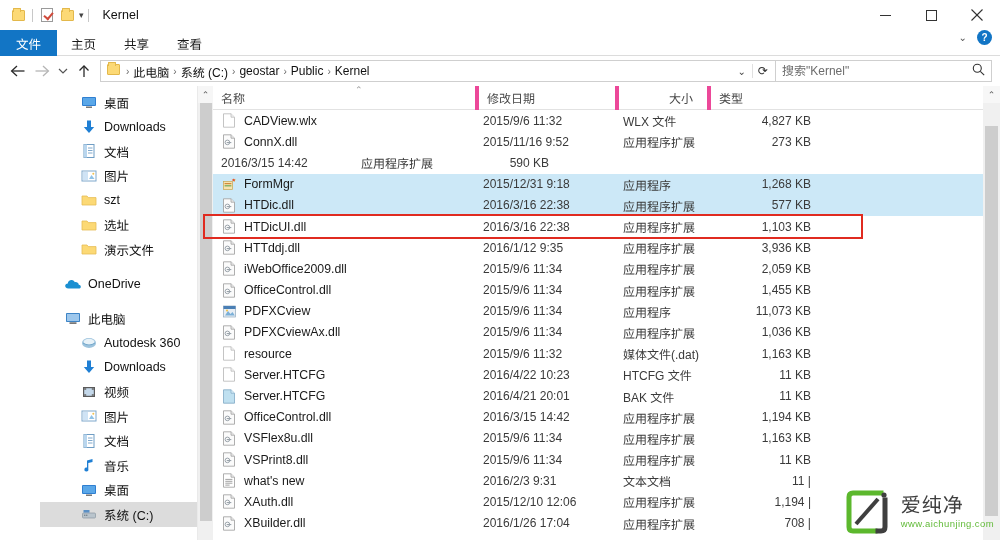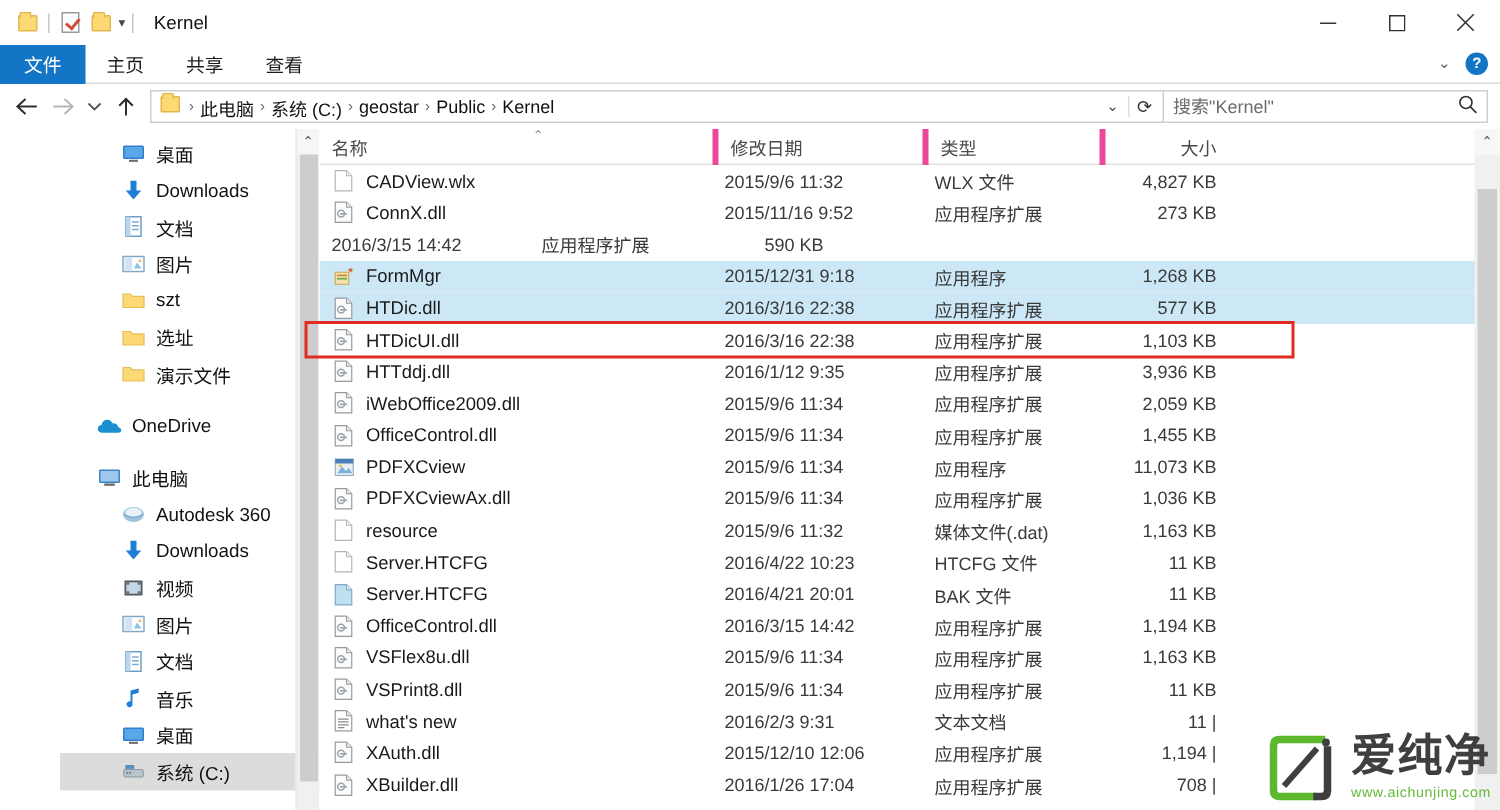--- a/index.html
+++ b/index.html
@@ -40,21 +40,21 @@
   }
   .qat-caret { font-size:9px; color:#444; margin-left:2px; }
   .title-text { margin-left:10px; font-size:12.5px; color:#111; }
 
   .wincontrols { margin-left:auto; display:flex; height:30px; }
   .wc { width:46px; height:30px; display:flex; align-items:center; justify-content:center; }
   .wc svg { display:block; }
 
   
   .ribbon {
-    height:26px; display:flex; align-items:center; background:#fff;
+    height:26px; display:flex; align-items:flex-start; background:#fff;
     border-bottom:1px solid #dcdcdc; flex:0 0 26px; position:relative;
   }
   .tab {
     display:flex; align-items:center; padding:0 14px; font-size:12.5px; color:#1a1a1a;
     height:26px;
   }
   .tab.file { background:#1275c5; color:#fff; padding:0 16px; }
   .ribbon-right { margin-left:auto; display:flex; align-items:center; padding-right:8px; gap:10px; }
   .chev-down { font-size:10px; color:#555; }
   .help-ico {
@@ -155,21 +155,21 @@
   .redbox {
     position:absolute; border:2px solid #e02b20; pointer-events:none; z-index:40;
   }
 
   
   .watermark {
     position:absolute; right:6px; bottom:4px; display:flex; align-items:center; z-index:50;
   }
   .wm-logo { width:48px; height:48px; position:relative; flex:0 0 48px; }
   .wm-text { margin-left:8px; display:flex; flex-direction:column; justify-content:center; }
-  .wm-cn { font-size:30px; font-weight:bold; color:#3f3f3f; letter-spacing:1px; line-height:1; }
+  .wm-cn { font-size:20px; font-weight:normal; color:#3f3f3f; letter-spacing:1px; line-height:1; }
   .wm-url { font-size:9.5px; color:#63bb3a; letter-spacing:.4px; margin-top:3px; }
 </style>
 </head>
 <body>
 
 <div class="window">
 
   <div class="titlebar">
     <div class="qat">
       <div class="qat-ico">
@@ -462,22 +462,22 @@
       <div class="sb-scroll">
         <div class="sb-up">⌃</div>
         <div class="sb-thumb" style="height:418px;"></div>
       </div>
     </div>
 
     <div class="filepane">
       <div class="colhead">
         <div class="col c-name">名称</div>
         <div class="col c-date">修改日期</div>
+        <div class="col c-size">大小</div>
         <div class="col c-type">类型</div>
-        <div class="col c-size">大小</div>
         <div class="sortcaret">⌃</div>
       </div>
 
       <div class="rows" id="file-rows">
           <div class="row">
             <div class="r-name">
               <span class="ficon">
                 <svg width="14" height="15" viewBox="0 0 14 15">
                   <path d="M1.5 0.8 H9 L12.5 4.2 V14.2 H1.5 Z" fill="#ffffff" stroke="#b5b5b5" stroke-width="0.8"></path>
                   <path d="M9 0.8 V4.2 H12.5" fill="#f0f0f0" stroke="#b5b5b5" stroke-width="0.7"></path>

